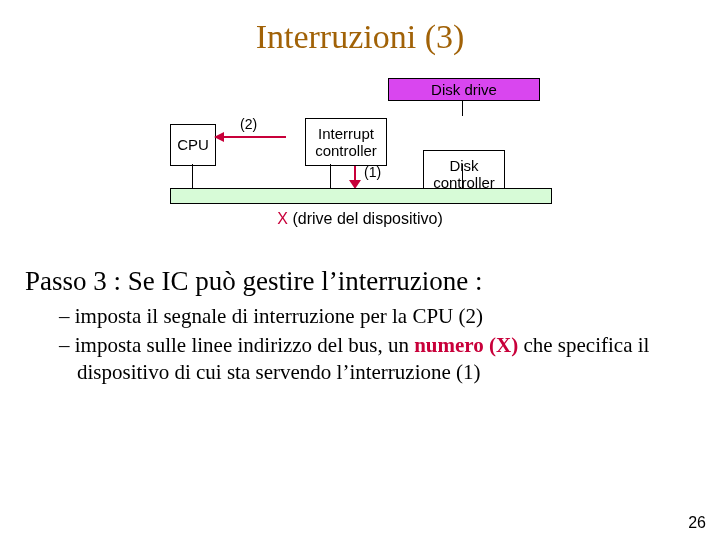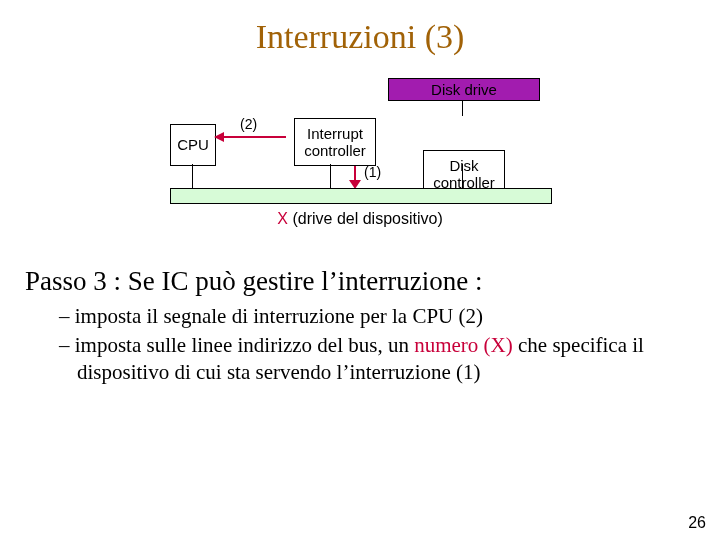--- a/index.html
+++ b/index.html
@@ -42,33 +42,33 @@
   }
   .disk-drive-label {
     position: absolute;
     top: 0;
     left: 218px;
     width: 150px;
     border: 1px solid #000;
     text-align: center;
     font-size: 15px;
     padding: 2px 0;
-    background: #a21caf;
+    background: #d946ef;
   }
   .dd-leg {
     position: absolute;
     top: 22px;
     left: 292px;
     width: 0;
     height: 16px;
     border-left: 1px solid #000;
   }
 
   .cpu        { top: 46px; left:   0px; width: 44px; height: 40px; }
-  .ic         { top: 40px; left: 124px; width: 80px; height: 46px; }
+  .ic         { top: 40px; left: 135px; width: 80px; height: 46px; }
   .dc         { top: 40px; left: 253px; width: 80px; height: 46px; margin-top: 32px; }
 
   .leg {
     position: absolute;
     width: 0;
     border-left: 1px solid #000;
   }
   .cpu-leg { top: 86px; left:  22px; height: 24px; }
   .ic-leg  { top: 86px; left: 160px; height: 24px; }
   .dc-leg  { top: 86px; left: 292px; height: 24px; }
@@ -156,21 +156,21 @@
   .bullets {
     font-size: 21px;
     margin-left: 34px;
     line-height: 1.28;
   }
   .bullets .row {
     text-indent: -18px;
     padding-left: 18px;
     margin-bottom: 2px;
   }
-  .red { color: #c8003a; }
+  .red { color: #c8003a; font-weight: bold; }
 
   .page-num {
     position: absolute;
     right: 14px;
     bottom: 8px;
     font-family: Arial, Helvetica, sans-serif;
     font-size: 16px;
     color: #000;
   }
 </style>

